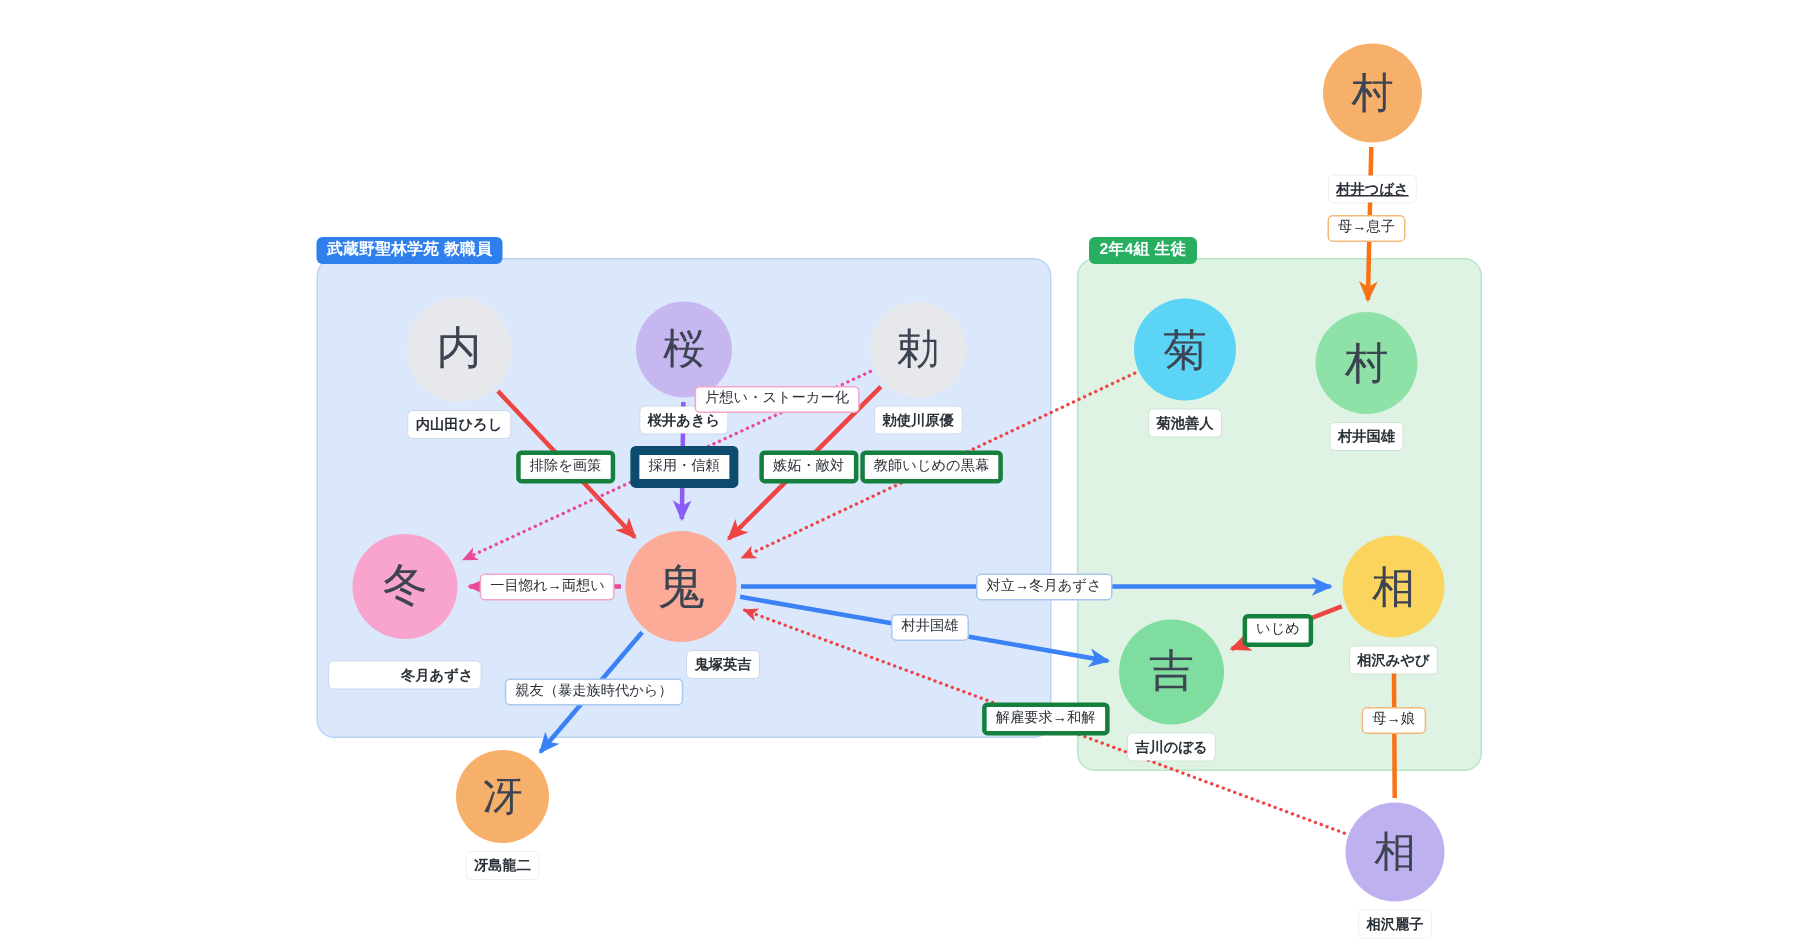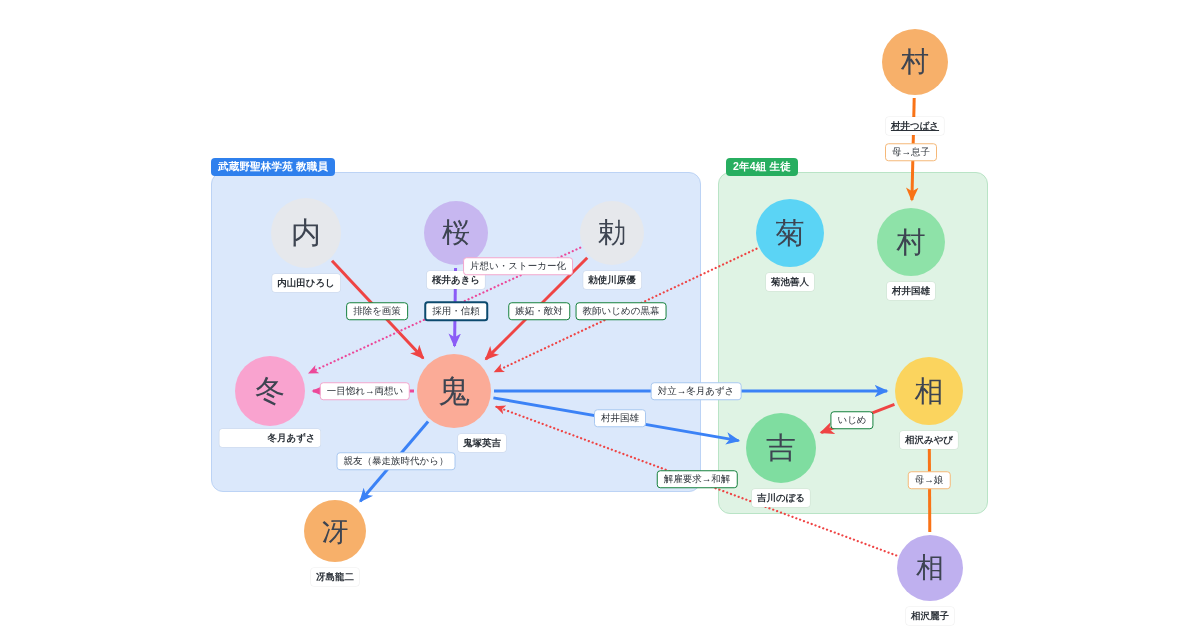--- a/index.html
+++ b/index.html
@@ -46,23 +46,23 @@
     box-shadow:0 0 0 .6px rgba(0,0,0,.07);
   }
 
   
   .elabel{
     position:absolute;transform:translate(-50%,-50%);
     white-space:nowrap;background:#ffffff;
     font-size:9.5px;font-weight:400;padding:3px 6px;border-radius:3.5px;
     line-height:1;color:#2b3138;
   }
-  .elabel.red{border:1px solid #15803d;text-align:center;}
+  .elabel.red{border:3px solid #15803d;text-align:center;}
   .elabel.blue{border:1px solid #a9c8f0;}
-  .elabel.purple{border:2px solid #0c4a6e;}
+  .elabel.purple{border:6px solid #0c4a6e;}
   .elabel.pink{border:1px solid #f3a6cd;}
   .elabel.orange{border:1px solid #f5b878;}
 </style>
 </head>
 <body>
 
 <div id="stage">
 
   <div class="group school" style="left: 211px; top: 172px; width: 490px; height: 320px; background: rgb(219, 232, 251); border-color: rgb(188, 211, 245);"></div>
   <div class="group classroom" style="left: 718px; top: 172px; width: 270px; height: 342px; background: rgb(223, 243, 228); border-color: rgb(185, 228, 198);"></div>
@@ -110,21 +110,21 @@
       <div class="node" style="left: 456px; top: 233px;">
         <div class="circle" style="width: 64px; height: 64px; background: rgb(199, 183, 240); font-size: 28px;">桜</div>
         <div class="name" style="top: 70px;">桜井あきら</div>
       </div>
       <div class="node" style="left: 612px; top: 233px;">
         <div class="circle" style="width: 64px; height: 64px; background: rgb(230, 232, 236); font-size: 28px;">勅</div>
         <div class="name" style="top: 70px;">勅使川原優</div>
       </div>
       <div class="node" style="left: 270px; top: 391px;">
         <div class="circle" style="width: 70px; height: 70px; background: rgb(249, 163, 207); font-size: 30px;">冬</div>
-        <div class="name" style="top: 73px; padding-left: 48px;">冬月あずさ</div>
+        <div class="name" style="top: 85px; padding-left: 48px;">冬月あずさ</div>
       </div>
       <div class="node" style="left: 454px; top: 391px;">
         <div class="circle" style="width: 74px; height: 74px; background: rgb(251, 171, 151); font-size: 32px;">鬼</div>
         <div class="name" style="top: 80px; margin-left: 28px;">鬼塚英吉</div>
       </div>
       <div class="node" style="left: 335px; top: 531px;">
         <div class="circle" style="width: 62px; height: 62px; background: rgb(247, 176, 106); font-size: 27px;">冴</div>
         <div class="name" style="top: 68px;">冴島龍二</div>
       </div>
       <div class="node" style="left: 790px; top: 233px;">

